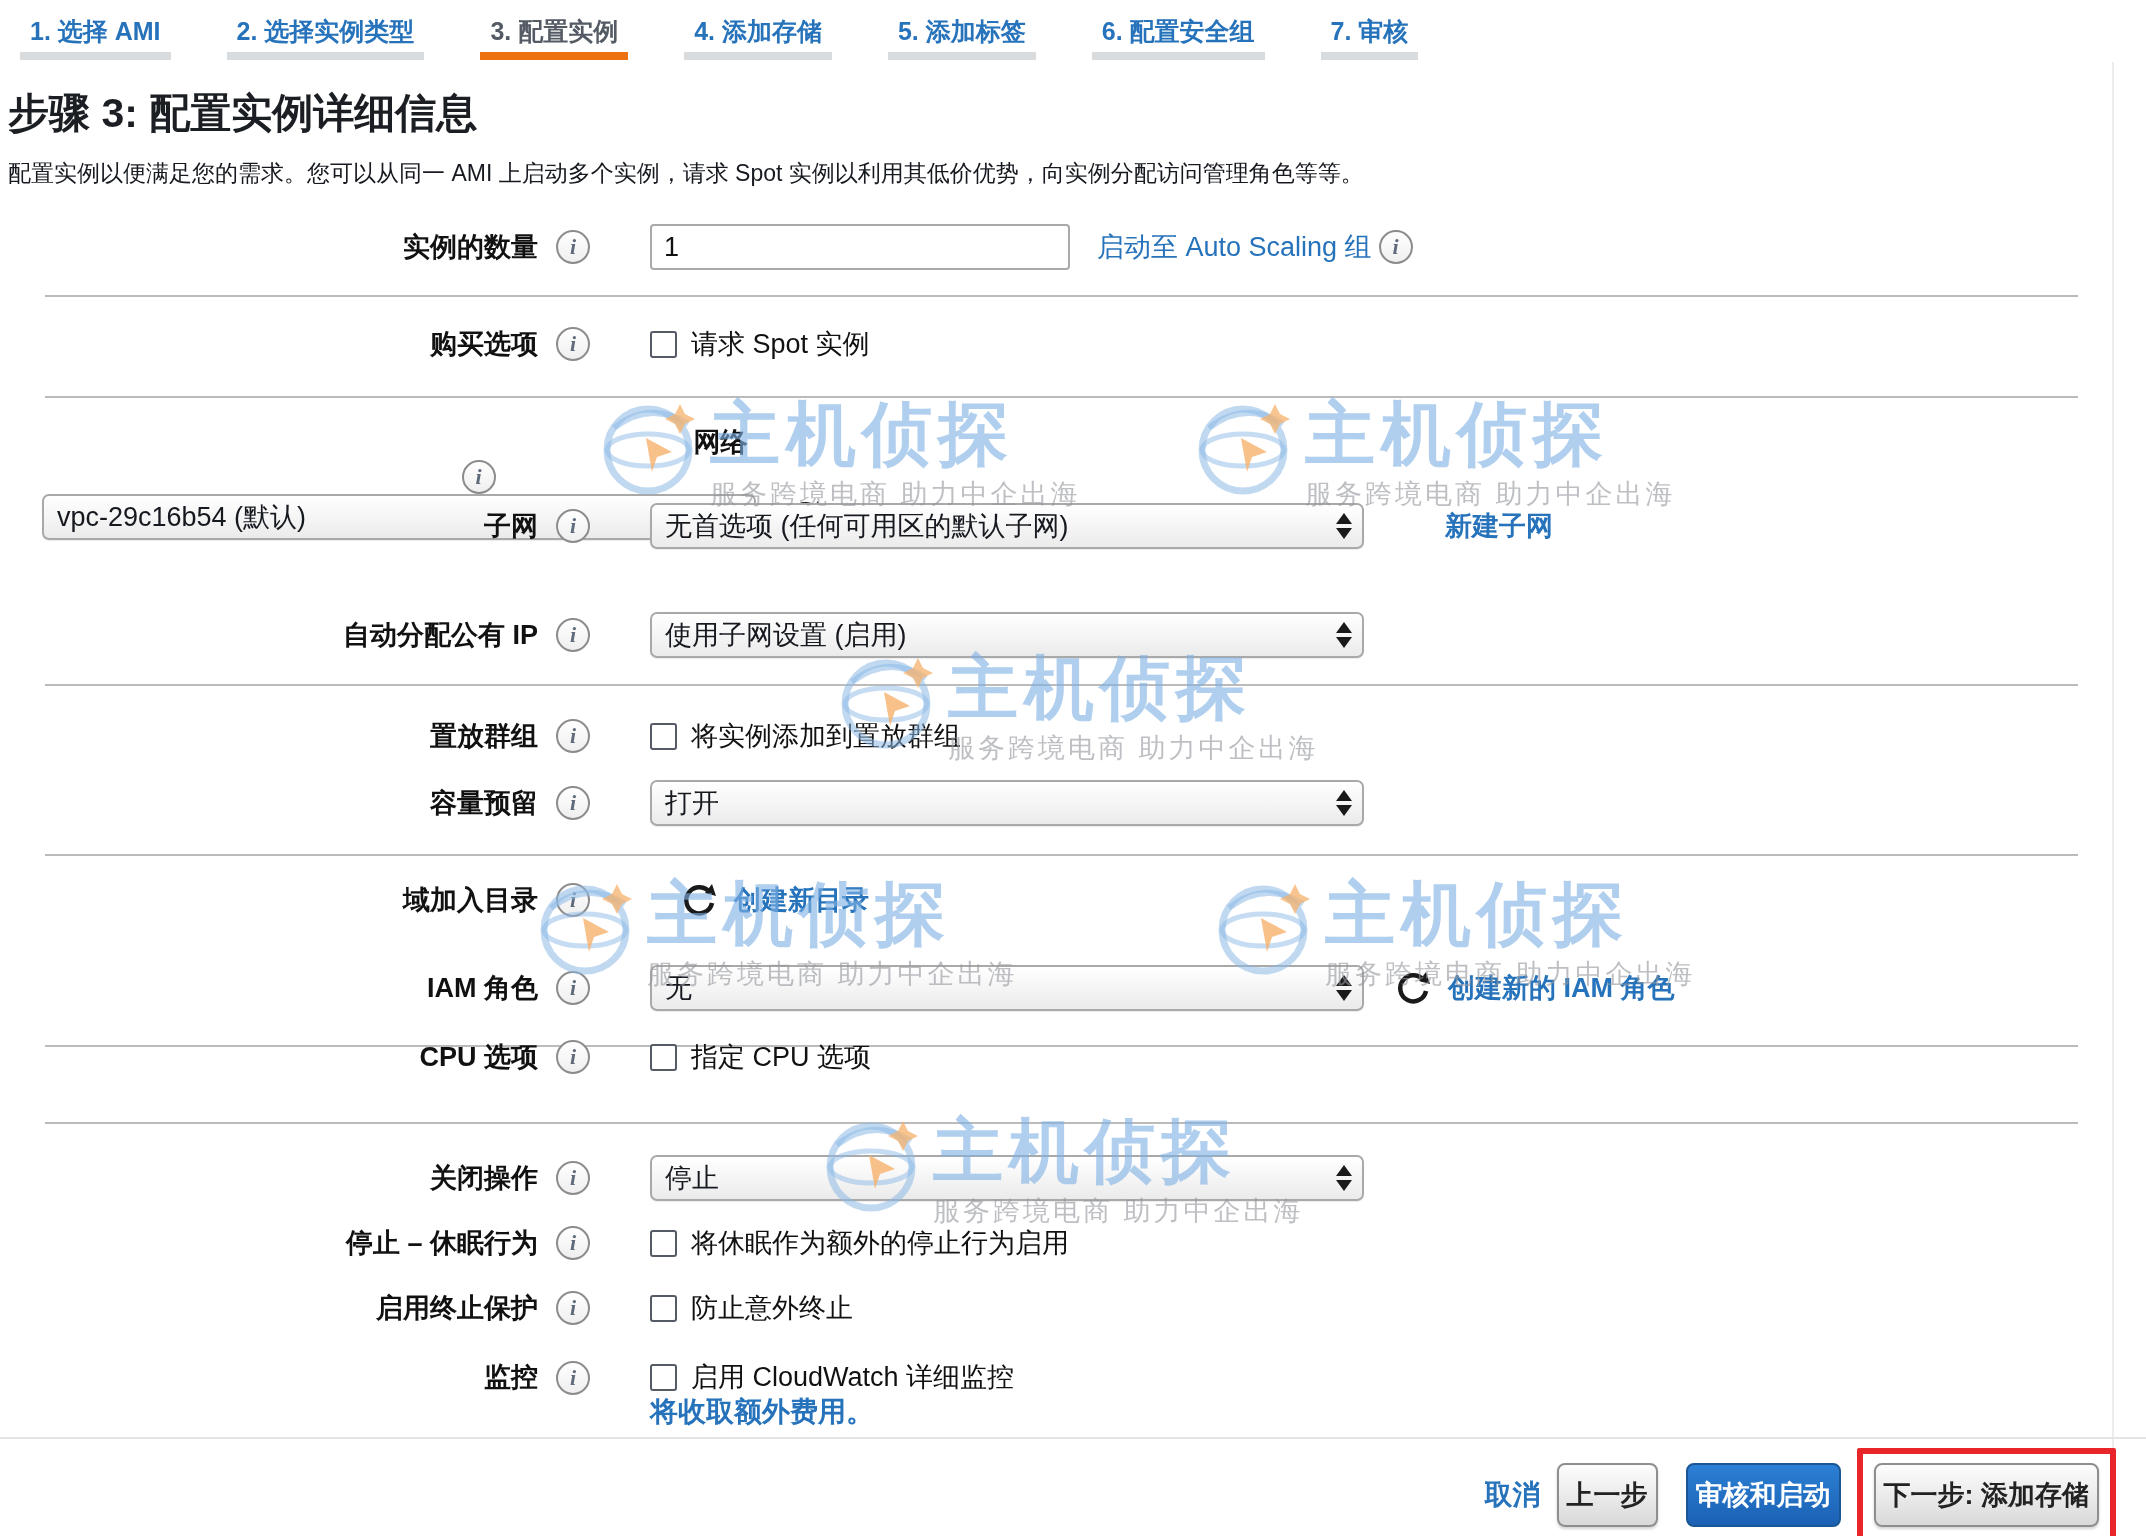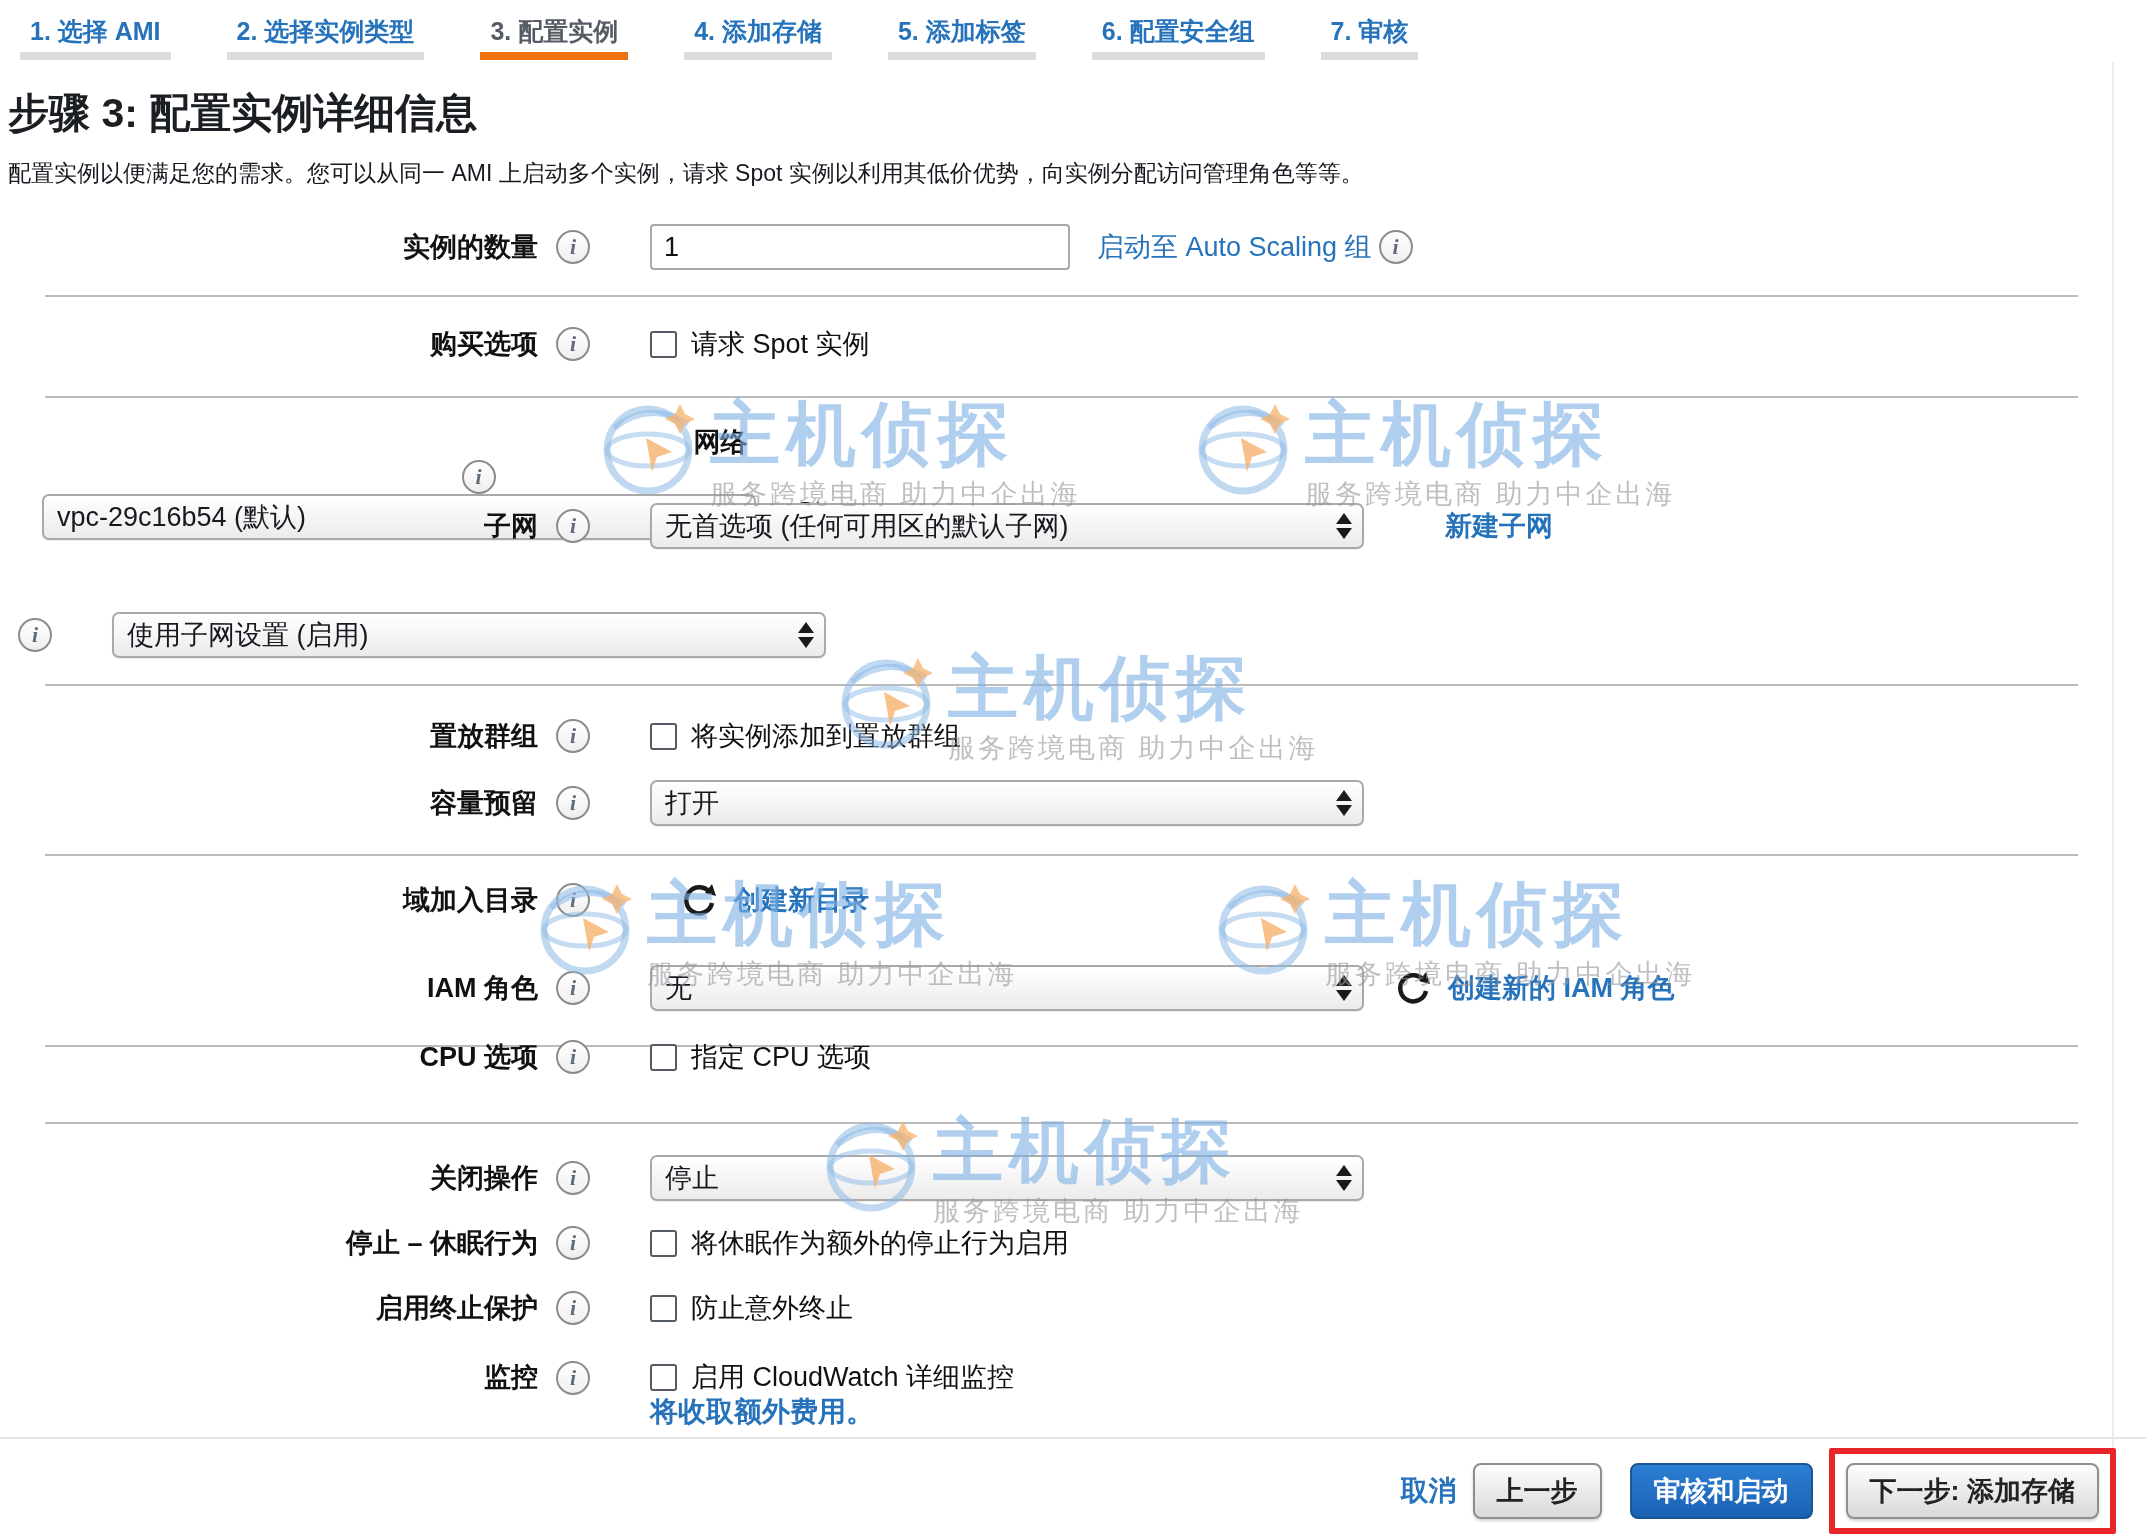--- a/index.html
+++ b/index.html
@@ -44,21 +44,21 @@
   .gap27{margin-left:27px;}
   .gap81{margin-left:81px;}
   .note-link{position:absolute;left:650px;top:1393px;font-size:28px;font-weight:bold;color:#2673bb;z-index:2;cursor:pointer;}
   
   .hr{position:absolute;left:45px;width:2033px;height:0;border-top:2px solid #aaaaaa;opacity:.8;z-index:1;}
   .footer-hr{position:absolute;left:0;top:1437px;width:2146px;height:0;border-top:2px solid #e4e4e4;z-index:1;}
   .vline{position:absolute;left:2112px;top:62px;bottom:0;width:2px;background:#ededed;}
   
   .footer{position:absolute;top:1448px;right:30px;display:flex;align-items:center;z-index:7;}
   .cancel-link{font-size:28px;font-weight:bold;color:#2673bb;margin-right:16px;cursor:pointer;}
-  .btn{font-size:27px;font-weight:bold;padding:0 22px;height:56px;display:flex;align-items:center;
+  .btn{font-size:27px;font-weight:bold;padding:0 8px;height:64px;display:flex;align-items:center;
       border-radius:8px;white-space:nowrap;cursor:pointer;box-sizing:border-box;}
   .btn.secondary{background:linear-gradient(#fdfdfd,#d9d9d9);border:2px solid #8e8e8e;color:#222;
       box-shadow:0 2px 3px rgba(0,0,0,.18);}
   .btn.primary{background:linear-gradient(#2b7fd4,#1b61b4);border:2px solid #1a5693;color:#fff;margin-left:28px;}
   .btn.prev{margin-left:0;}
   .red-box{border:6px solid #e8262a;padding:9px 11px;margin-left:16px;border-radius:2px;}
   
   .wm{position:absolute;display:flex;align-items:flex-start;pointer-events:none;z-index:5;}
   .wm-col{margin-left:10px;display:flex;flex-direction:column;}
   .wm-text{font-size:70px;font-weight:bold;line-height:1.05;letter-spacing:6px;
@@ -144,20 +144,21 @@
       <span class="stepper">
           <span class="up"></span>
           <span class="down"></span>
         </span>
     </div>
     <span class="link bold gap81">新建子网</span>
   </div>
 </div>
 
 <div class="row" style="top:612px;">
+  <div class="flabel">自动分配公有 IP</div>
   <div class="info-wrap">
       <div class="info-icon">i</div>
     </div>
   <div class="ctrl">
     <div class="select">
       <span>使用子网设置 (启用)</span>
       <span class="stepper">
           <span class="up"></span>
           <span class="down"></span>
         </span>

